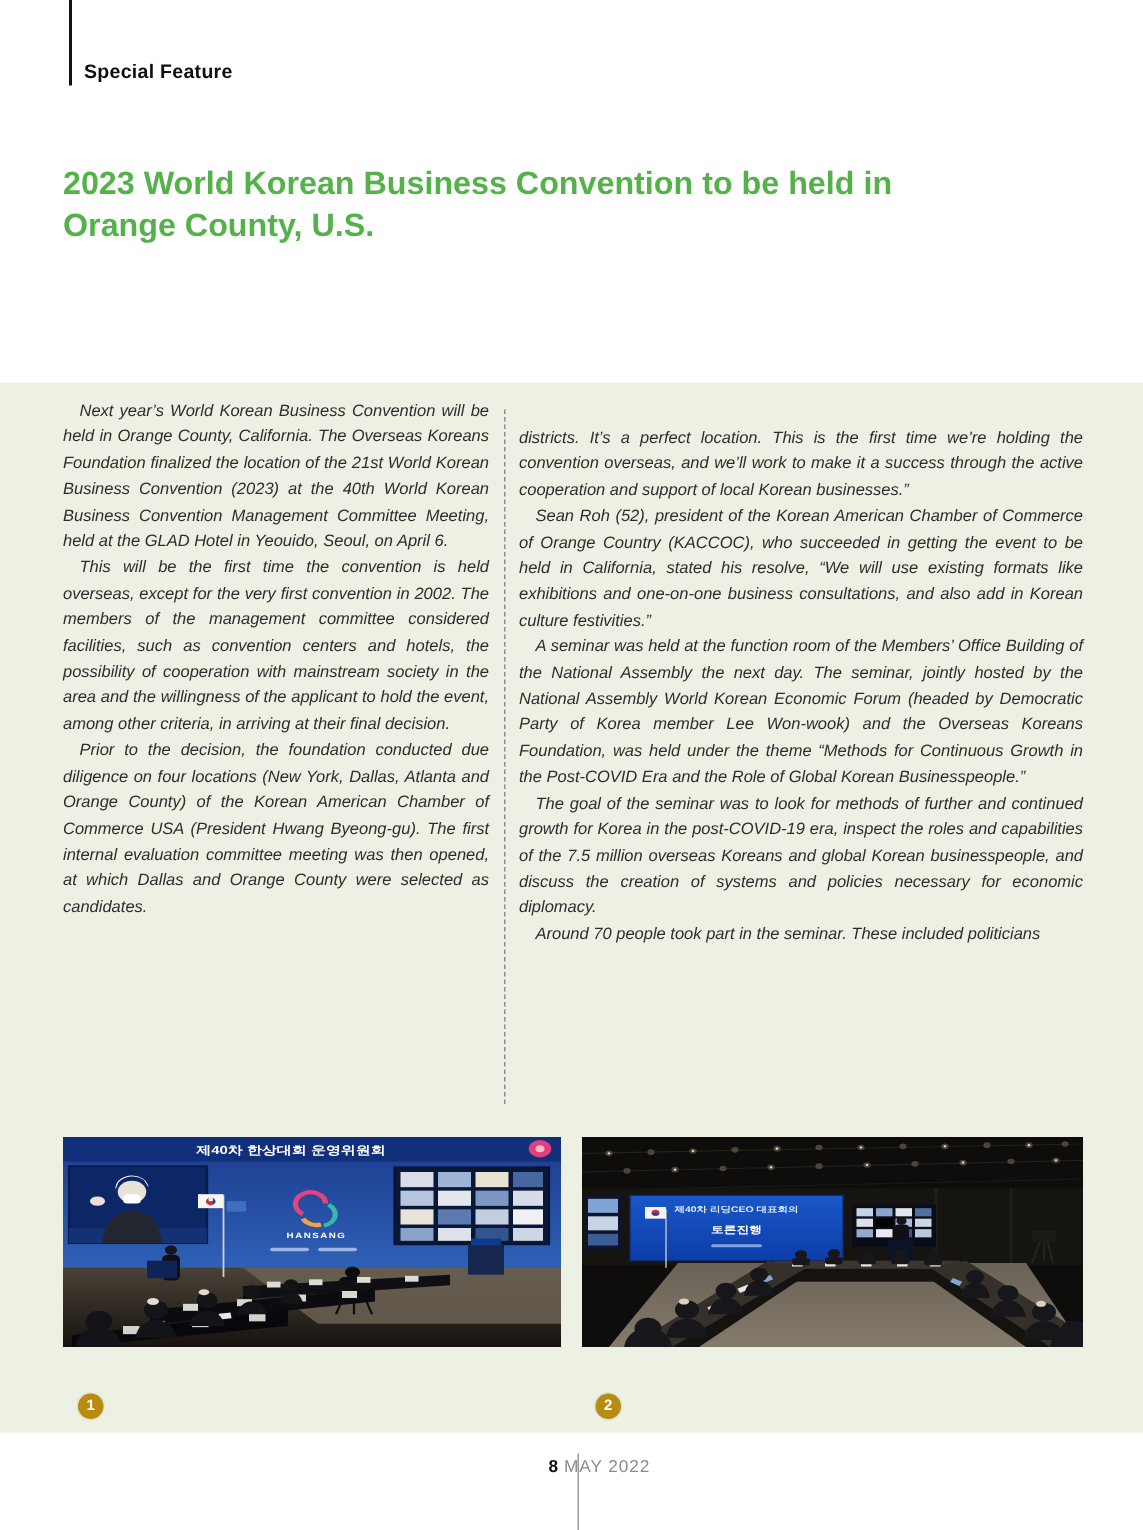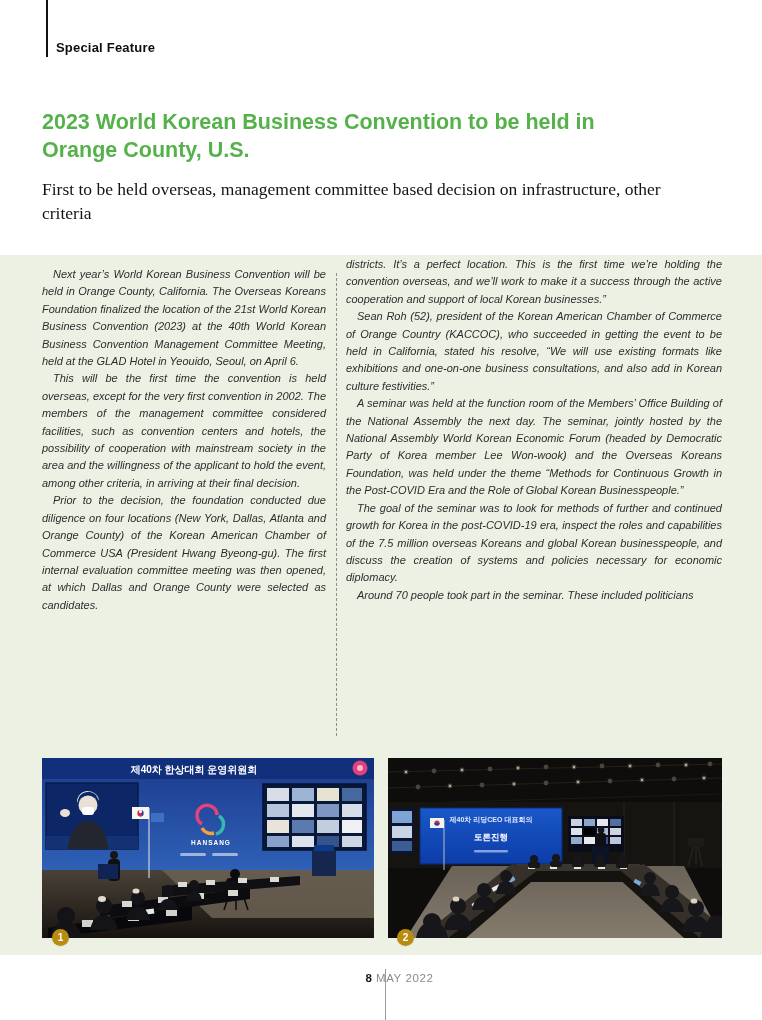--- a/index.html
+++ b/index.html
@@ -14,29 +14,29 @@
 
   .title { position:absolute; left:42px; top:108px; width:680px;
     font-size:21.5px; line-height:28px; font-weight:bold; color:#55b24a; }
   .subtitle { position:absolute; left:42px; top:177px; width:652px;
     font-family:"Liberation Serif", serif; font-size:17.5px; line-height:24px; color:#141414; }
 
   .band { position:absolute; left:0; top:255px; width:762px; height:700px; background:#edf1e3; }
 
   .col { position:absolute; font-size:11px; line-height:17.4px; text-align:justify; color:#2d2d2d; }
   .col-left  { left:42px;  top:266px; width:284px; }
-  .col-right { left:346px; top:256px; width:376px; }
+  .col-right { left:346px; top:284px; width:376px; }
   .col p { margin:0; text-indent:11px;font-style:italic; }
   .col p.no-indent { text-indent:0; }
   .col-divider { position:absolute; left:336px; top:273px; height:463px; width:0;
     border-left:1px dashed #8d8d8d; }
   .subhead { font-weight:bold; color:#55b24a; text-align:left; text-indent:0;
     margin:8px 0 4px 0; line-height:15.5px; font-size:11.2px; }
 
-  .photo { position:absolute; top:758px; height:180px; background:#5eead4; }
+  .photo { position:absolute; top:758px; height:140px; background:#5eead4; }
   .photo-1 { left:42px; width:332px; }
   .photo-2 { left:388px; width:334px; }
   .photo svg { display:block; width:100%; height:100%; }
 
   .badge { position:absolute; top:929px; width:17px; height:17px; border-radius:50%;
     background:#b98c10; color:#fff; font-size:10px; font-weight:bold;
     display:flex; align-items:center; justify-content:center; box-shadow:0 0 0 1px rgba(0,0,0,0.05); }
   .badge-1 { left:52px; }
   .badge-2 { left:397px; }
 
@@ -51,21 +51,20 @@
 <div class="page">
 
   <div class="eyebrow-rule"></div>
   <div class="eyebrow">Special Feature</div>
 
   <div class="title">
     <div>2023 World Korean Business Convention to be held in</div>
     <div>Orange County, U.S.</div>
   </div>
 
-  <div class="subtitle">First to be held overseas, management committee based decision on infrastructure, other criteria</div>
 
   <div class="band"></div>
 
   <div class="col col-left">
     <p>Next year’s World Korean Business Convention will be held in Orange County, California. The Overseas Koreans Foundation finalized the location of the 21st World Korean Business Convention (2023) at the 40th World Korean Business Convention Management Committee Meeting, held at the GLAD Hotel in Yeouido, Seoul, on April 6.</p>
     <p>This will be the first time the convention is held overseas, except for the very first convention in 2002. The members of the management committee considered facilities, such as convention centers and hotels, the possibility of cooperation with mainstream society in the area and the willingness of the applicant to hold the event, among other criteria, in arriving at their final decision.</p>
     <p>Prior to the decision, the foundation conducted due diligence on four locations (New York, Dallas, Atlanta and Orange County) of the Korean American Chamber of Commerce USA (President Hwang Byeong-gu). The first internal evaluation committee meeting was then opened, at which Dallas and Orange County were selected as candidates.</p>
   </div>
 
   <div class="col-divider"></div>

